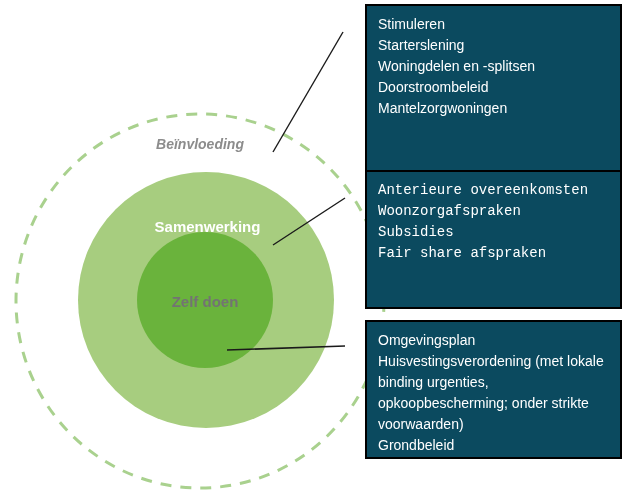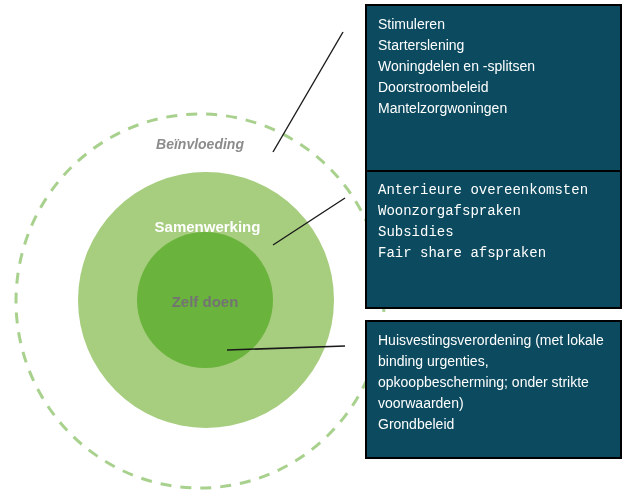--- a/index.html
+++ b/index.html
@@ -95,17 +95,18 @@
   </div>
 
   <div class="info-box box-2">
     <div class="box-line">Anterieure overeenkomsten</div>
     <div class="box-line">Woonzorgafspraken</div>
     <div class="box-line">Subsidies</div>
     <div class="box-line">Fair share afspraken</div>
   </div>
 
   <div class="info-box box-3">
+    <div class="box-line">Omgevingsplan</div>
     <div class="box-line">Huisvestingsverordening (met lokale binding urgenties, opkoopbescherming; onder strikte voorwaarden)</div>
     <div class="box-line">Grondbeleid</div>
   </div>
 
 </div>
 
 </body></html>

